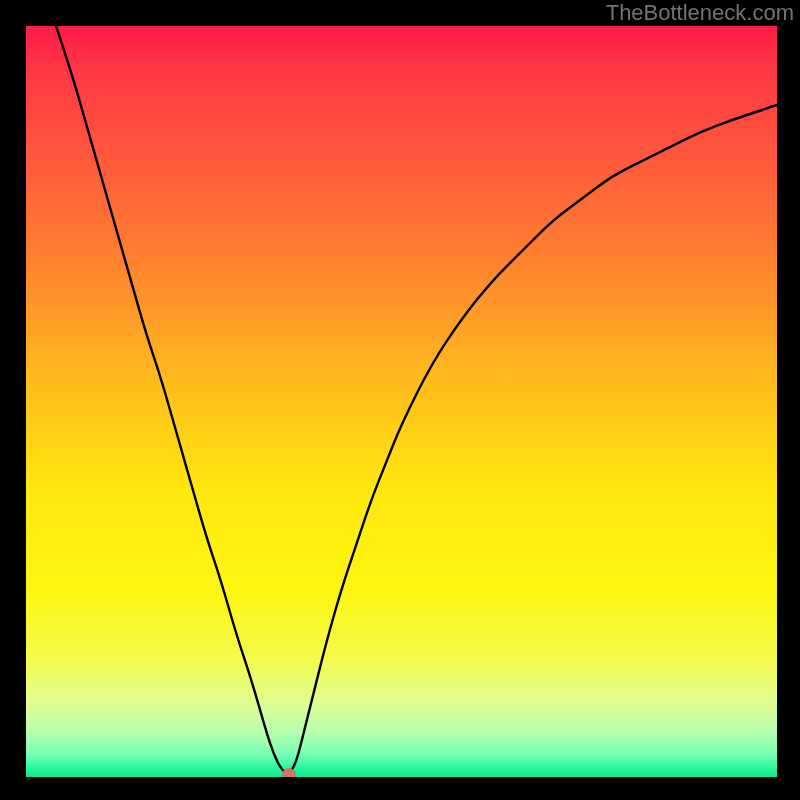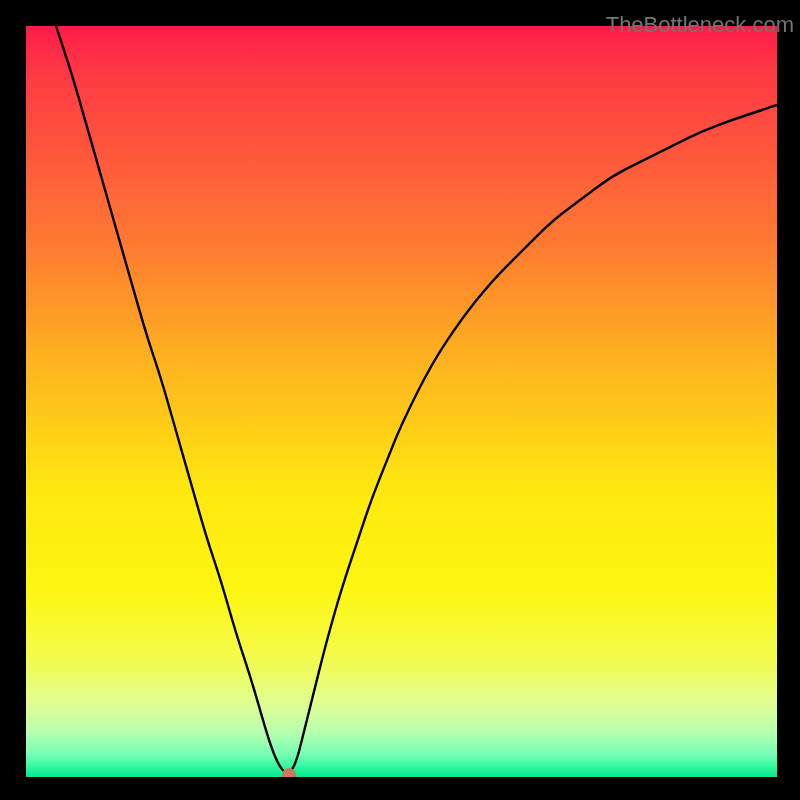--- a/index.html
+++ b/index.html
@@ -55,21 +55,21 @@
     position: absolute;
     width: 14px;
     height: 14px;
     margin-left: -7px;
     margin-top: -7px;
     border-radius: 50%;
     background: #c97864;
   }
   .watermark {
     position: absolute;
-    top: 12px;
+    top: 0;
     right: 6px;
     font-size: 22px;
     font-weight: 500;
     color: #737373;
     letter-spacing: 0;
     font-family: Arial, Helvetica, sans-serif;
   }
 </style>
 </head>
 <body>

